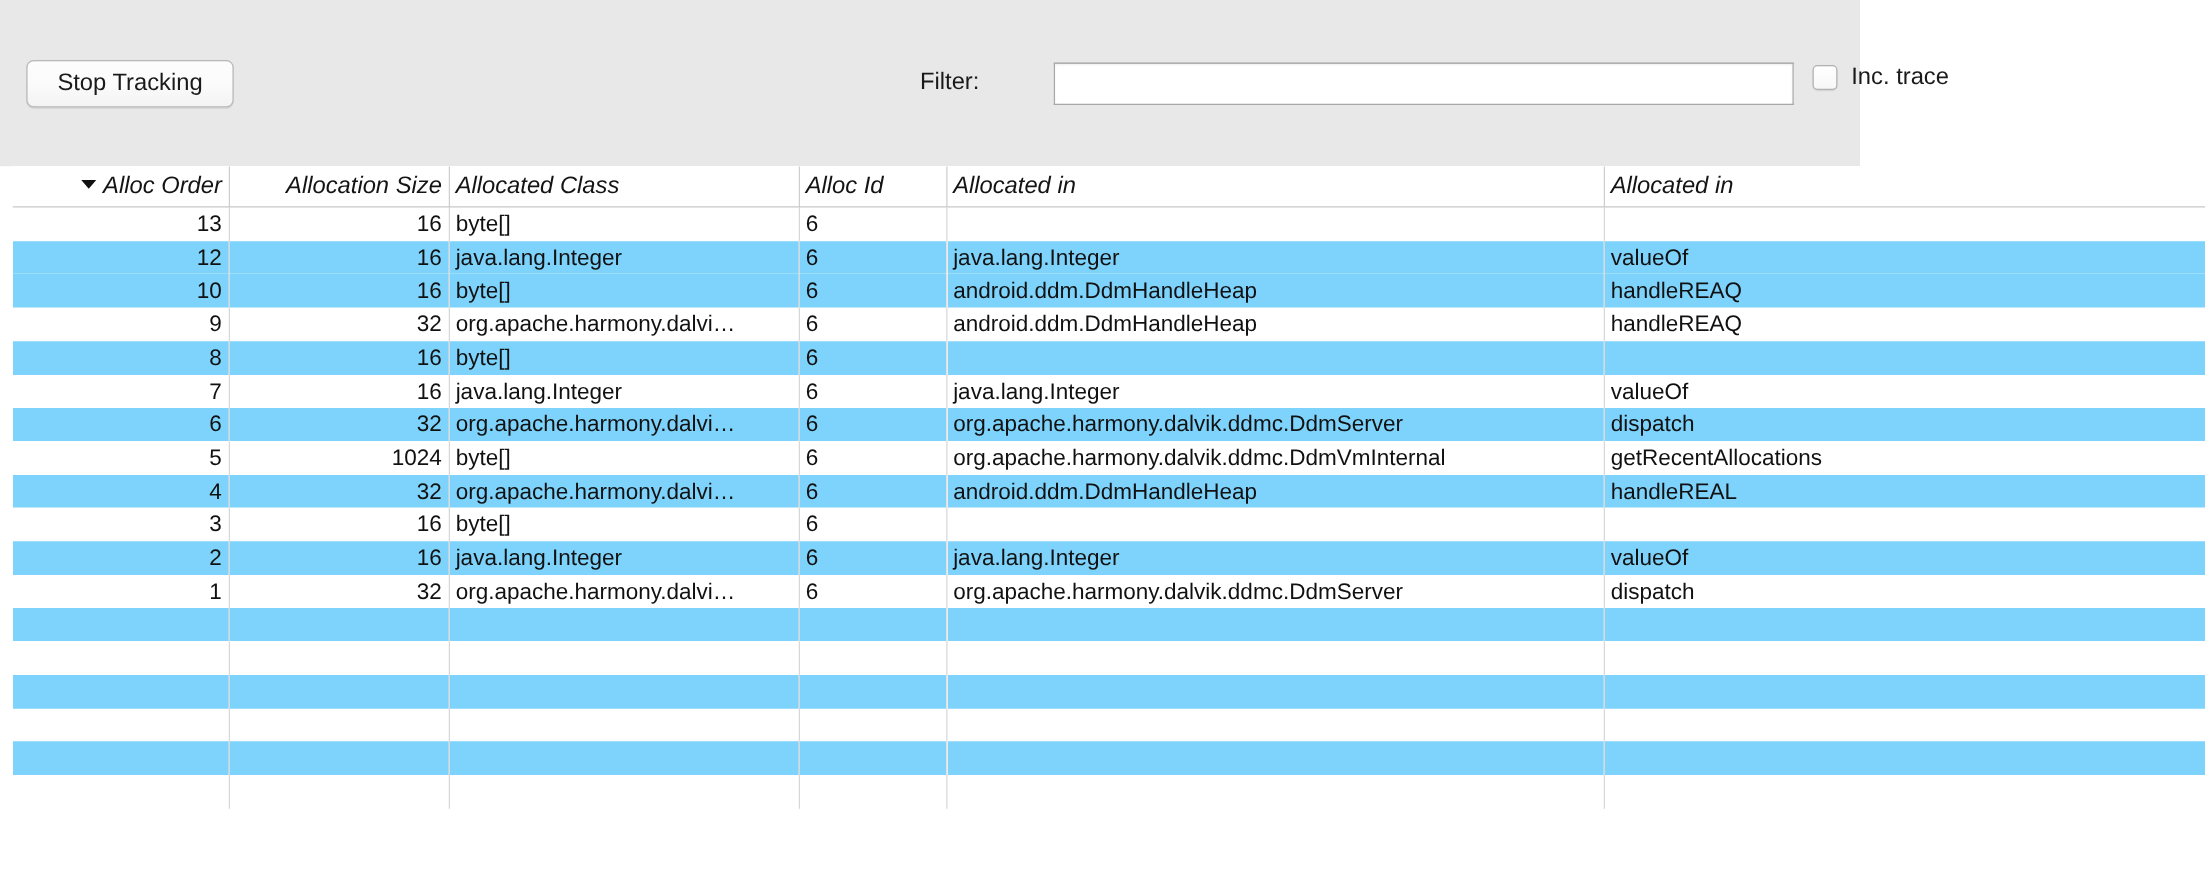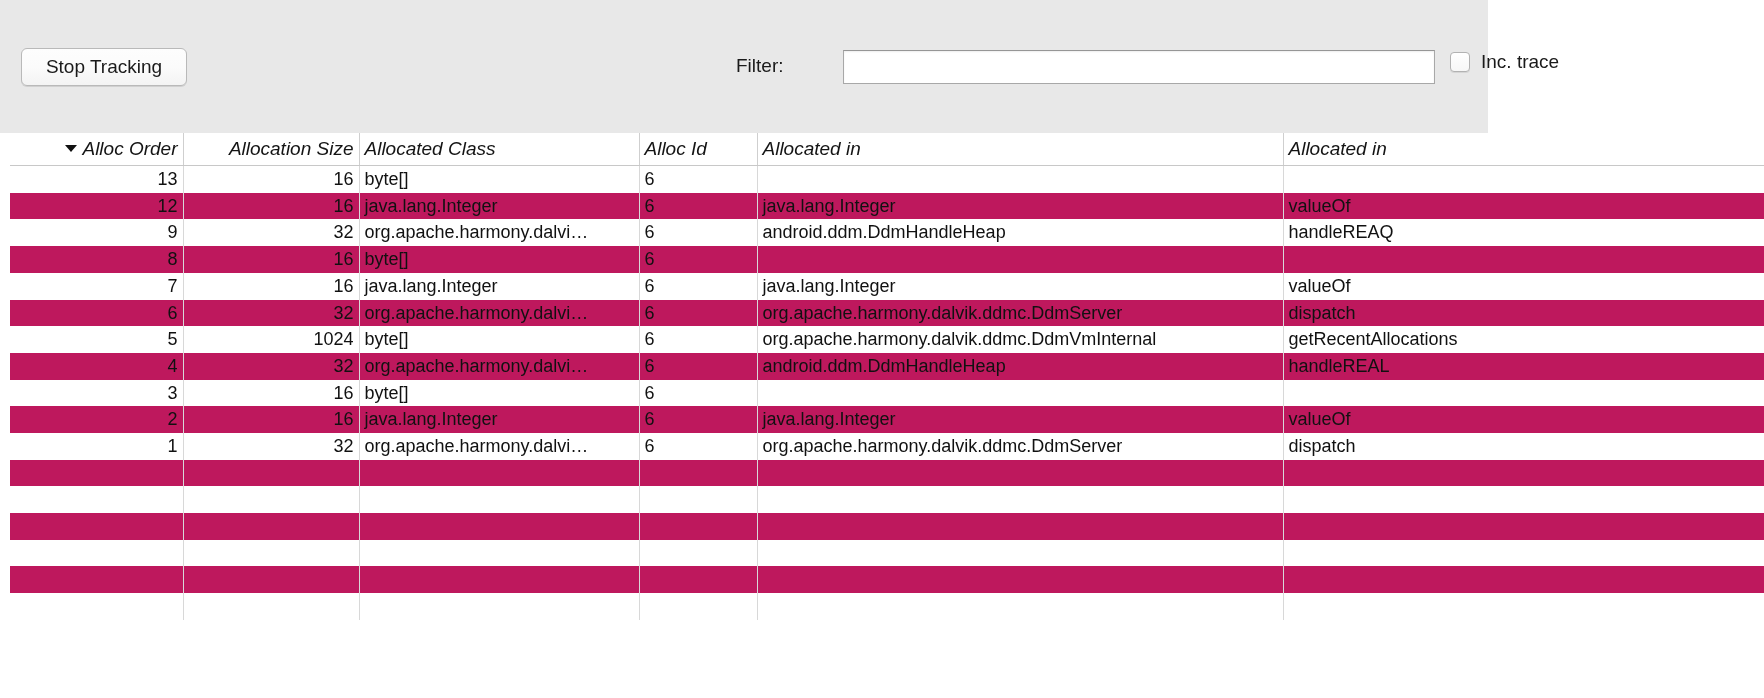--- a/index.html
+++ b/index.html
@@ -154,21 +154,21 @@
     border-right: 6px solid transparent;
     border-top: 7px solid #111111;
     margin-right: 5px;
     vertical-align: middle;
     position: relative;
     top: -1px;
   }
 
   tbody tr { height: 26.7px; }
   tbody tr.odd  { background: #ffffff; }
-  tbody tr.even { background: #be185d; }
+  tbody tr.even { background: #7dd3fc; }
 
   tbody td {
     height: 26.7px;
     padding: 0 5px;
     border-right: 1px solid #d8d8d8;
     white-space: nowrap;
     overflow: hidden;
     text-overflow: clip;
     vertical-align: middle;
     line-height: 26.7px;
@@ -239,20 +239,28 @@
             <td class="txt last"></td>
           </tr>
           <tr class="even">
             <td class="num">12</td>
             <td class="num">16</td>
             <td class="txt">java.lang.Integer</td>
             <td class="txt">6</td>
             <td class="txt">java.lang.Integer</td>
             <td class="txt last">valueOf</td>
           </tr>
+          <tr class="even">
+            <td class="num">10</td>
+            <td class="num">16</td>
+            <td class="txt">byte[]</td>
+            <td class="txt">6</td>
+            <td class="txt">android.ddm.DdmHandleHeap</td>
+            <td class="txt last">handleREAQ</td>
+          </tr>
           <tr class="odd">
             <td class="num">9</td>
             <td class="num">32</td>
             <td class="txt">org.apache.harmony.dalvi…</td>
             <td class="txt">6</td>
             <td class="txt">android.ddm.DdmHandleHeap</td>
             <td class="txt last">handleREAQ</td>
           </tr>
           <tr class="even">
             <td class="num">8</td>

